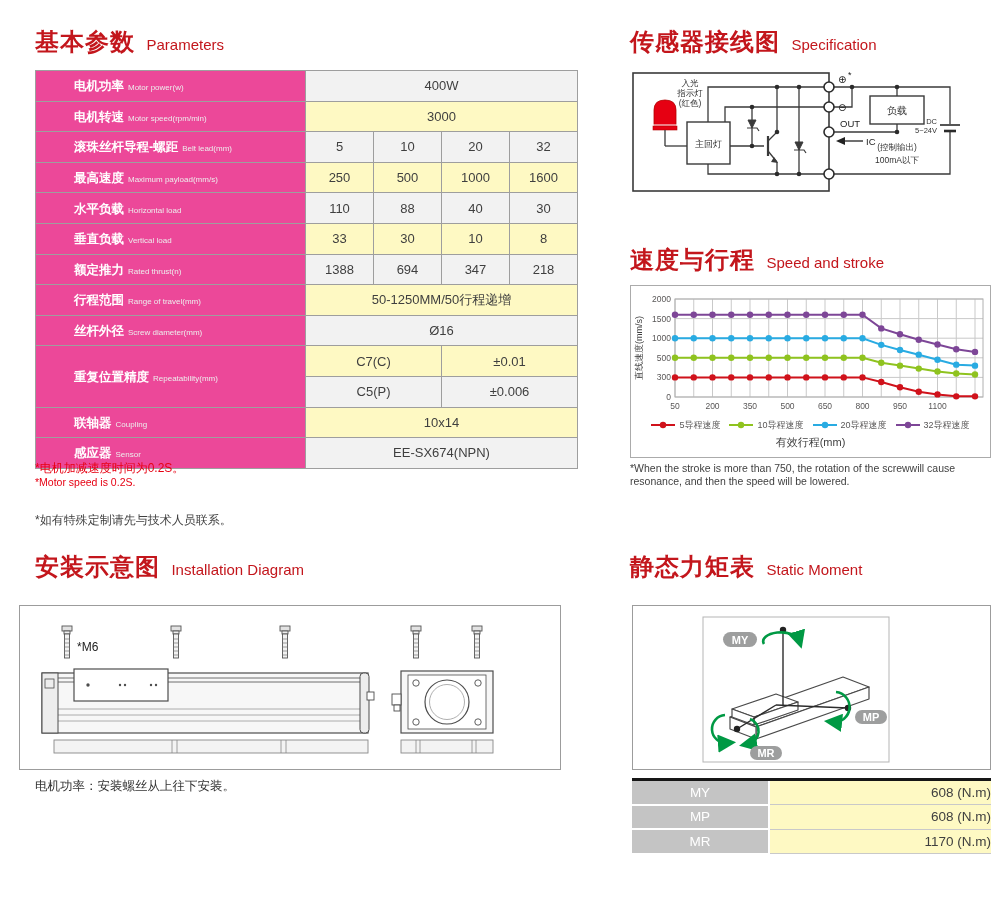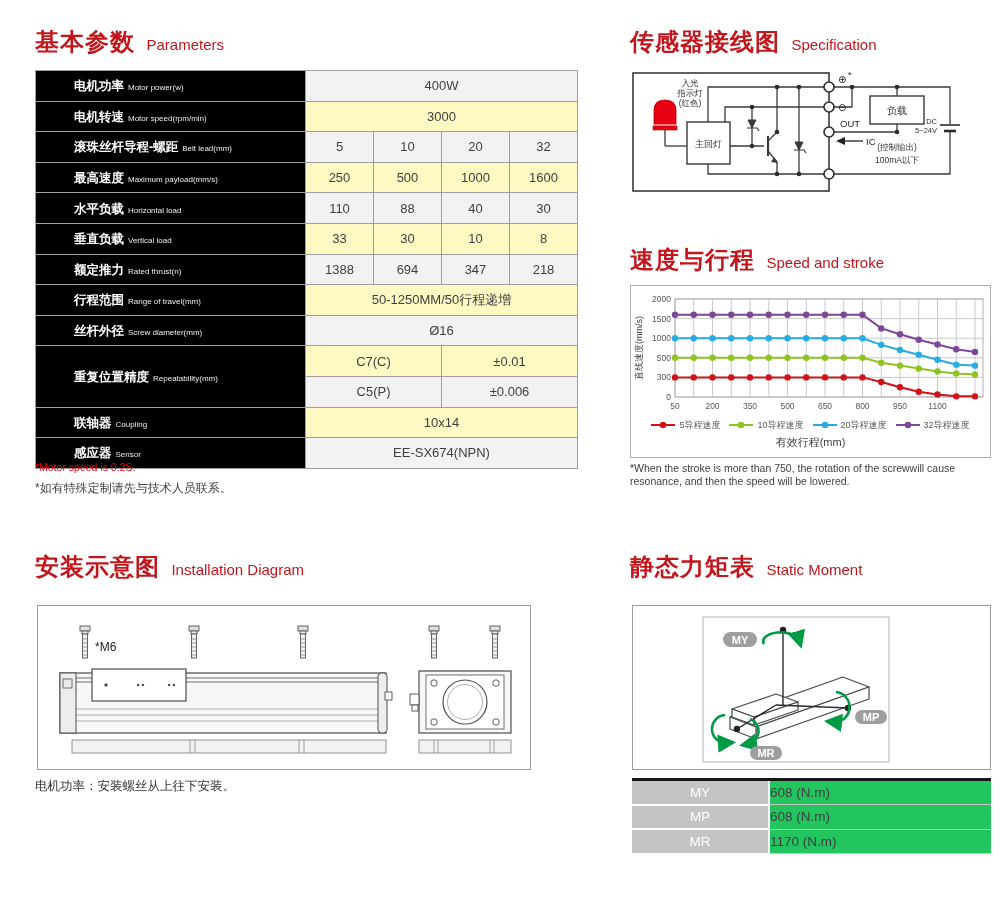--- a/index.html
+++ b/index.html
@@ -9,48 +9,48 @@
     overflow:hidden;
   }
   .abs{position:absolute;}
   
   .sec-title{position:absolute;white-space:nowrap;}
   .sec-title .cn{font-size:24px;font-weight:bold;color:#c3161c;letter-spacing:1px;}
   .sec-title .en{font-size:15px;color:#c3161c;margin-left:7px;}
   
   .ptable{border-collapse:collapse;table-layout:fixed;width:542px;}
   .ptable td{border:1px solid #9e9e9e;height:29.6px;padding:0;overflow:hidden;}
-  .ptable td.lbl{background:#000000;text-align:left;padding-left:38px;}
+  .ptable td.lbl{background:#ec4899;text-align:left;padding-left:38px;}
   .ptable .cnl{color:#fff;font-size:12.5px;font-weight:bold;}
   .ptable .enl{color:#ededed;font-size:8px;margin-left:4px;}
   .ptable td.val{text-align:center;font-size:13px;color:#3f3f3f;background:#fef9c3;}
   .ptable tr.shade td.val{background:#f2f2f2;}
   
   .notes{position:absolute;font-size:12px;line-height:1.25;}
   .note-cn-red{color:#e60012;font-size:12px;}
   .note-en-red{color:#e60012;font-size:10.5px;}
-  .note-cn{color:#3f3f3f;font-size:12px;margin-top:7px;}
+  .note-cn{color:#3f3f3f;font-size:12px;margin-top:24px;}
   .note-en{color:#3f3f3f;font-size:10.5px;}
   
   .chart-panel{position:absolute;left:630px;top:285px;width:361px;height:173px;
     border:1px solid #ababab;box-sizing:border-box;background:#fff;padding-top:5px;}
   .chart-legend{display:flex;justify-content:center;align-items:center;gap:9px;
     font-size:9px;color:#595757;height:16px;}
   .chart-legend .lg-item{display:flex;align-items:center;gap:4px;}
   .chart-xlabel{text-align:center;font-size:11px;color:#3f3f3f;margin-top:2px;}
   
   .draw-frame{position:absolute;border:1px solid #9c9c9c;background:#fff;box-sizing:border-box;}
   .caption{position:absolute;font-size:12.5px;color:#333;}
   
   .mtable{position:absolute;left:632px;top:778px;width:359px;border-collapse:collapse;
     border-top:3px solid #161616;}
   .mtable td{height:22.5px;padding:0;}
   .mtable td.mlbl{width:136px;background:#c4c4c4;color:#fff;font-size:13.5px;text-align:center;
     border-right:2px solid #fff;border-bottom:2px solid #fff;}
-  .mtable td.mval{background:#22c55e;color:#3f3f3f;font-size:13.5px;text-align:left;
+  .mtable td.mval{background:#fef9c3;color:#3f3f3f;font-size:13.5px;text-align:right;
     border-bottom:1px solid #c9c9c9;}
   svg text{font-family:"Liberation Sans","DejaVu Sans",sans-serif;}
 </style>
 </head>
 <body>
 
 <div class="sec-title" style="left:35px;top:26px;">
   <span class="cn">基本参数</span>
   <span class="en">Parameters</span>
 </div>
@@ -147,20 +147,21 @@
         </tr>
         <tr class="shade">
           <td class="lbl"><span class="cnl">感应器</span><span class="enl">Sensor</span></td>
           <td class="val" colspan="4">EE-SX674(NPN)</td>
         </tr>
       </tbody>
   </table>
 </div>
 
 <div class="notes" style="left:35px;top:461px;width:540px;">
+  <div class="note-cn-red">*电机加减速度时间为0.2S。</div>
   <div class="note-en-red">*Motor speed is 0.2S.</div>
   <div class="note-cn">*如有特殊定制请先与技术人员联系。</div>
 </div>
 
 <svg class="abs" style="left:630px;top:70px;" width="365" height="128" viewBox="0 0 365 128">
 
   <rect x="3" y="3" width="196" height="118" fill="#fff" stroke="#3a3a3a" stroke-width="1.6"></rect>
 
   <text x="60" y="16" font-size="8.5" fill="#333" text-anchor="middle">入光</text>
   <text x="60" y="26" font-size="8.5" fill="#333" text-anchor="middle">指示灯</text>
@@ -400,21 +401,21 @@
         <span>32导程速度</span>
       </span>
     </div>
   <div class="chart-xlabel">有效行程(mm)</div>
 </div>
 
 <div class="notes" style="left:630px;top:462px;width:352px;">
   <div class="note-en">*When the stroke is more than 750, the rotation of the screwwill cause resonance, and then the speed will be lowered.</div>
 </div>
 
-<div class="draw-frame" style="left:37px;top:605px;width:494px;height:165px;">
+<div class="draw-frame" style="left:19px;top:605px;width:542px;height:165px;">
   <svg width="540" height="163" viewBox="0 0 540 163">
     <g id="bolts">
         <rect x="42" y="20" width="10" height="5" fill="#e2e2e2" stroke="#555" stroke-width="0.9"></rect>
         <rect x="44" y="25" width="6" height="3" fill="#eee" stroke="#555" stroke-width="0.9"></rect>
         <rect x="44.5" y="28" width="5" height="24" fill="#f2f2f2" stroke="#555" stroke-width="0.9"></rect>
         <line x1="44.5" y1="33" x2="49.5" y2="33" stroke="#777" stroke-width="0.7"></line>
         <line x1="44.5" y1="37" x2="49.5" y2="37" stroke="#777" stroke-width="0.7"></line>
         <line x1="44.5" y1="41" x2="49.5" y2="41" stroke="#777" stroke-width="0.7"></line>
         <line x1="44.5" y1="45" x2="49.5" y2="45" stroke="#777" stroke-width="0.7"></line>
         <line x1="44.5" y1="49" x2="49.5" y2="49" stroke="#777" stroke-width="0.7"></line>

